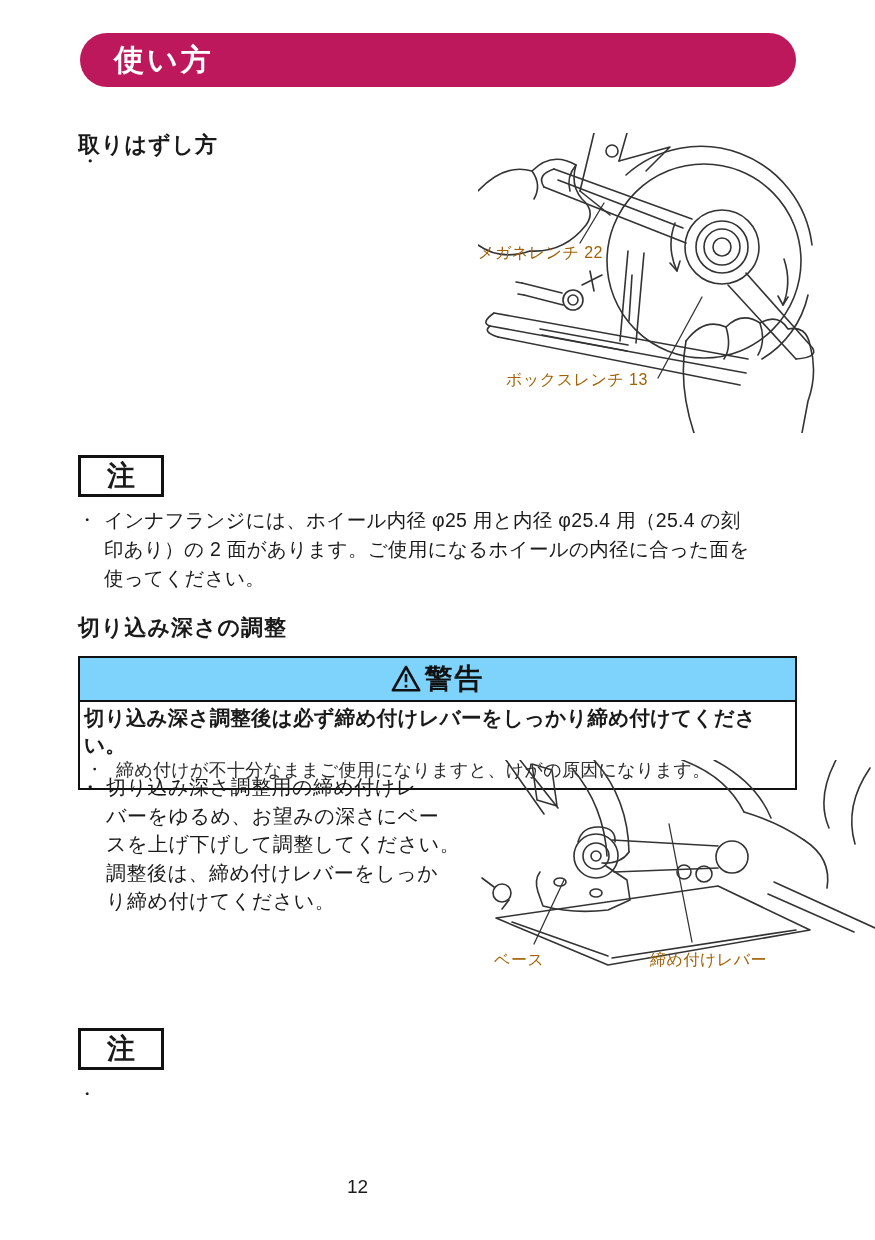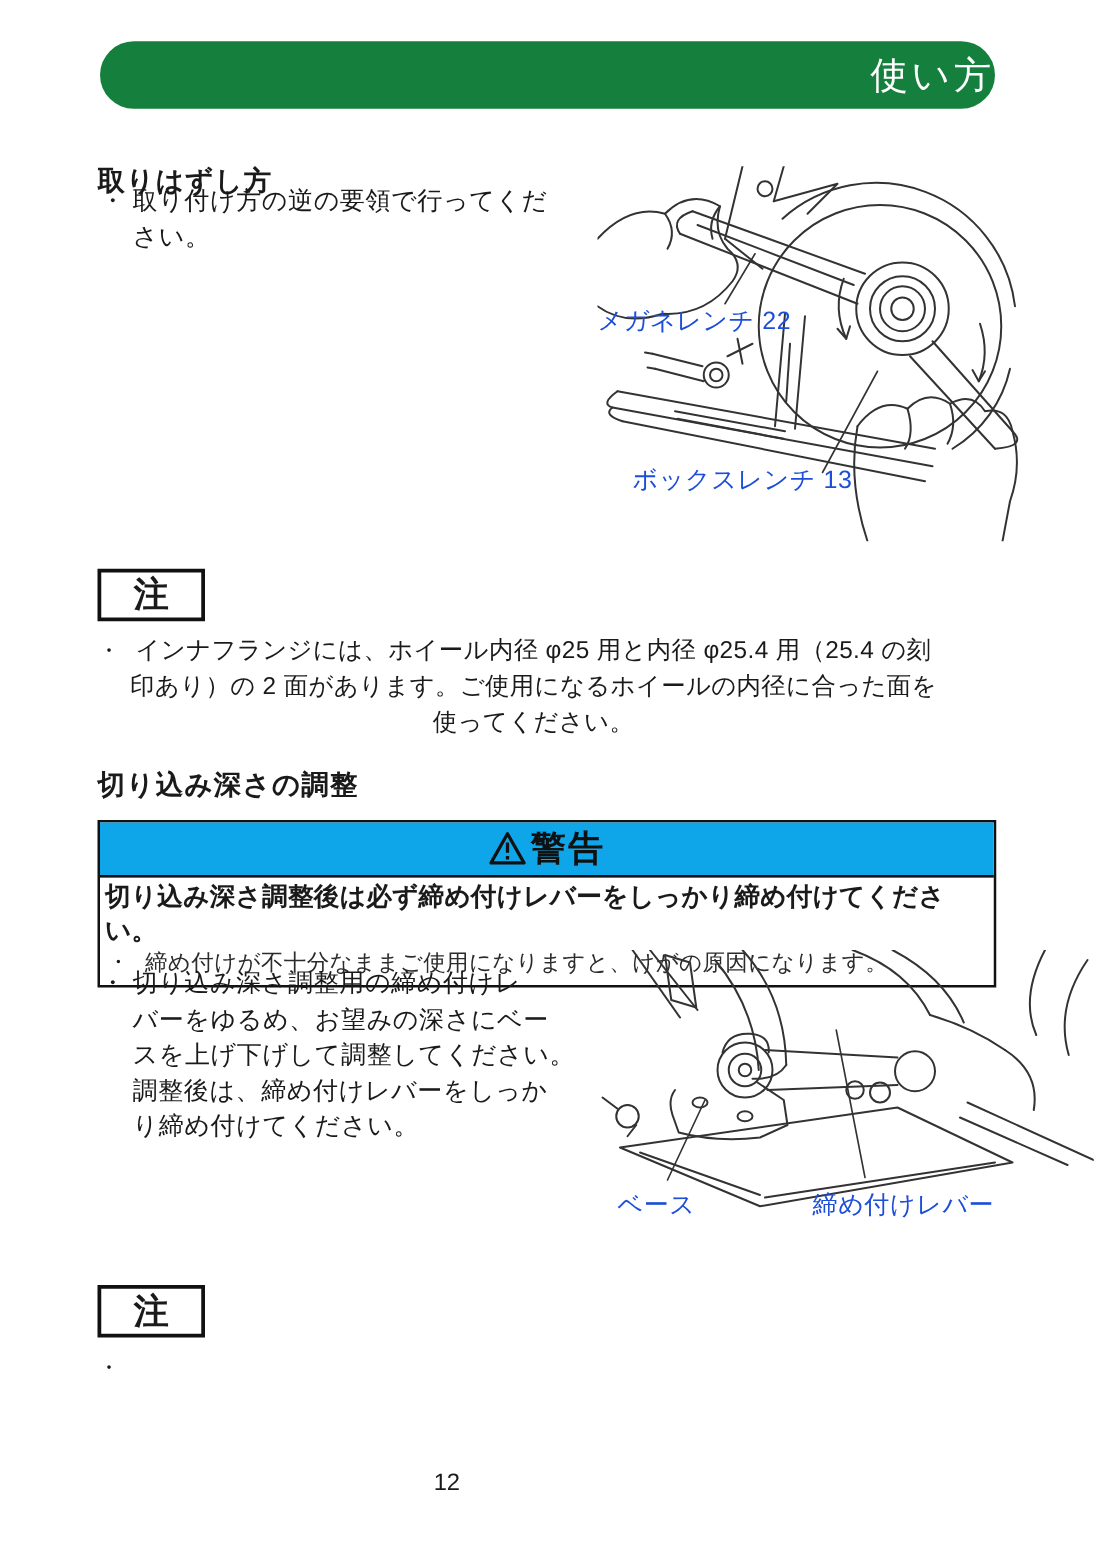--- a/index.html
+++ b/index.html
@@ -4,64 +4,62 @@
 <style>
   html,body{margin:0;padding:0;}
   body{
     width:875px;height:1240px;background:#ffffff;position:relative;
     font-family:"Liberation Sans","DejaVu Sans",sans-serif;color:#1a1a1a;
     overflow:hidden;
   }
   .abs{position:absolute;}
   
   .header-bar{
-    left:80px;top:33px;width:716px;height:54px;background:#15803d;
+    left:80px;top:33px;width:716px;height:54px;background:#be185d;
     border-radius:28px;display:flex;align-items:center;padding-left:34px;
-    box-sizing:border-box;color:#ffffff;font-size:30px;font-weight:normal;letter-spacing:3px;justify-content:flex-end;
+    box-sizing:border-box;color:#ffffff;font-size:30px;font-weight:bold;letter-spacing:3px;
   }
   .section-title{font-size:22px;font-weight:bold;letter-spacing:1px;}
   .bullet-row{display:flex;}
   .bullet-marker{width:26px;flex:0 0 26px;font-size:20px;line-height:29px;}
   .bullet-text{font-size:20px;line-height:29px;white-space:pre-line;letter-spacing:0.5px;}
   .note-box{
     width:86px;height:42px;border:3px solid #111111;background:#ffffff;
     display:flex;align-items:center;justify-content:center;
     font-size:28px;font-weight:bold;box-sizing:border-box;
   }
-  .note-text{font-size:19.5px;line-height:29px;white-space:pre-line;letter-spacing:0.3px;text-align:center;}
+  .note-text{font-size:19.5px;line-height:29px;white-space:pre-line;letter-spacing:0.3px;}
   .warning-box{
     left:78px;top:656px;width:719px;border:2px solid #111111;box-sizing:border-box;background:#fff;
   }
   .warning-head{
-    background:#0ea5e9;height:42px;border-bottom:2px solid #111111;
+    background:#7dd3fc;height:42px;border-bottom:2px solid #111111;
     display:flex;align-items:center;justify-content:center;gap:4px;
     font-size:28px;font-weight:bold;letter-spacing:2px;color:#111;
   }
   .warning-bold{font-size:20.5px;font-weight:bold;line-height:27px;padding:2px 4px 0 4px;letter-spacing:0.2px;}
   .warning-note{display:flex;padding:0 4px 6px 6px;}
   .warning-note .bullet-marker{width:30px;flex:0 0 30px;font-size:17px;line-height:24px;}
   .warning-note .w-note-text{font-size:18px;line-height:24px;color:#2b2b2b;letter-spacing:0.3px;}
   .figure{pointer-events:none;}
-  .fig-label{position:absolute;font-size:20px;letter-spacing:0.5px;white-space:nowrap;color:#1d4ed8;}
+  .fig-label{position:absolute;font-size:16px;letter-spacing:0.5px;white-space:nowrap;color:#a16207;}
   .page-number{left:0;top:1176px;width:715px;text-align:center;font-size:19px;}
   svg.lineart{position:absolute;left:0;top:0;}
 </style>
 </head>
 <body>
 
 <div class="abs header-bar">
   <span>使い方</span>
 </div>
 
 <div class="abs section-title" style="left:78px;top:110px;margin-top:20px;">取りはずし方</div>
 
 <div class="abs bullet-row" style="left:80px;top:147px;width:400px;">
   <span class="bullet-marker">・</span>
-  <span class="bullet-text">取り付け方の逆の要領で行ってくだ
-さい。</span>
 </div>
 
 <div class="abs figure" style="left:478px;top:133px;width:397px;height:300px;">
   <svg class="lineart" width="397" height="300" viewBox="0 0 397 300">
     <g stroke="#333333" fill="none" stroke-width="1.6" stroke-linecap="round" stroke-linejoin="round">
 
       <circle cx="226" cy="128" r="97"></circle>
       <path d="M148,42 A112 112 0 0 1 334,112"></path>
       <path d="M330,162 A100 100 0 0 1 284,226"></path>
 

